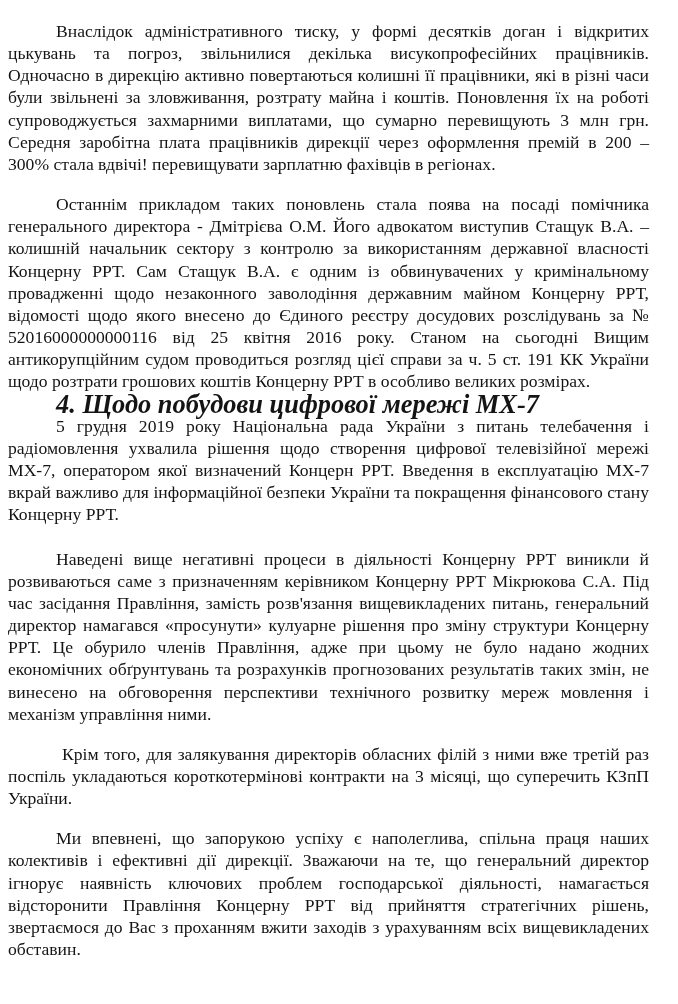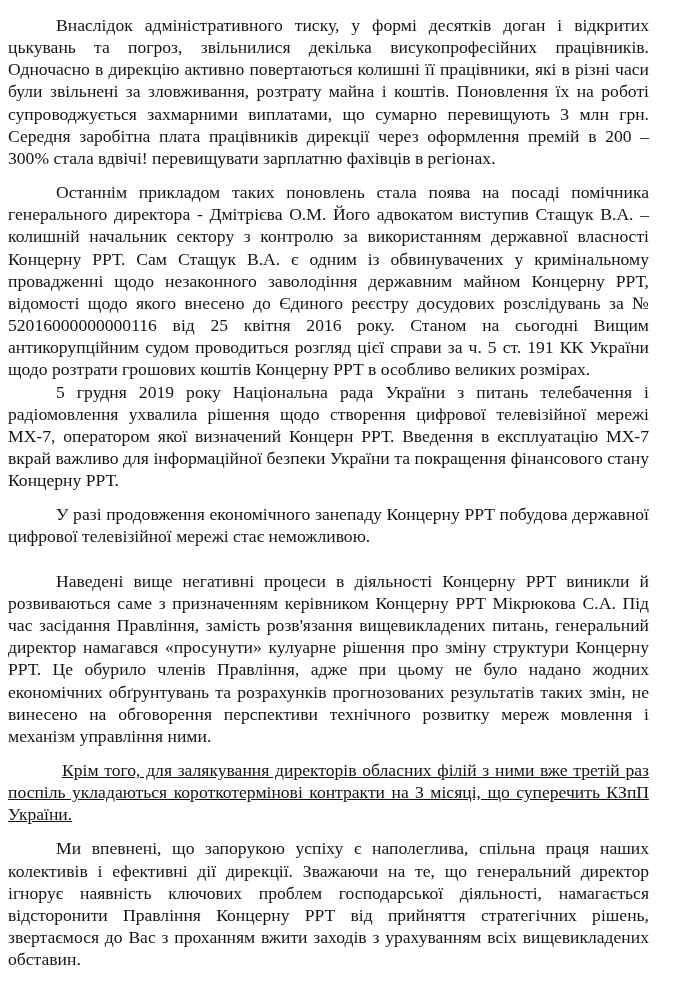--- a/index.html
+++ b/index.html
@@ -23,46 +23,45 @@
       line-height: 22.15px;
       color: #141414;
     }
     .p {
       margin: 0;
       text-align: justify;
       text-indent: 48px;
     }
     .p.extra-indent {
       text-indent: 54px;
-      text-decoration: underline;
     }
     .p.sp {
-      margin-top: 12px;
+      margin-top: 18px;
     }
     .heading {
       margin: 0;
       text-indent: 48px;
       font-weight: bold;
       font-style: italic;
     }
     .blank {
       height: 22.15px;
     }
   </style>
 </head>
 <body>
 
 <div class="page">
 
   <p class="p sp">Внаслідок адміністративного тиску, у формі десятків доган і відкритих цькувань та погроз, звільнилися декілька висукопрофесійних працівників. Одночасно в дирекцію активно повертаються колишні її працівники, які в різні часи були звільнені за зловживання, розтрату майна і коштів. Поновлення їх на роботі супроводжується захмарними виплатами, що сумарно перевищують 3 млн грн. Середня заробітна плата працівників дирекції через оформлення премій в 200 – 300% стала вдвічі! перевищувати зарплатню фахівців в регіонах.</p>
   <p class="p sp">Останнім прикладом таких поновлень стала поява на посаді помічника генерального директора - Дмітрієва О.М. Його адвокатом виступив Стащук В.А. – колишній начальник сектору з контролю за використанням державної власності Концерну РРТ. Сам Стащук В.А. є одним із обвинувачених у кримінальному провадженні щодо незаконного заволодіння державним майном Концерну РРТ, відомості щодо якого внесено до Єдиного реєстру досудових розслідувань за № 52016000000000116 від 25 квітня 2016 року. Станом на сьогодні Вищим антикорупційним судом проводиться розгляд цієї справи за ч. 5 ст. 191 КК України щодо розтрати грошових коштів Концерну РРТ в особливо великих розмірах.</p>
 
+  <h2 class="heading">4. Щодо побудови цифрової мережі МХ-7</h2>
 
   <p class="p">5 грудня 2019 року Національна рада України з питань телебачення і радіомовлення ухвалила рішення щодо створення цифрової телевізійної мережі МХ-7, оператором якої визначений Концерн РРТ. Введення в експлуатацію МХ-7 вкрай важливо для інформаційної безпеки України та  покращення фінансового стану Концерну РРТ.</p>
-  <p class="p sp">У  разі продовження економічного занепаду Концерну РРТ побудова державної цифрової телевізійної мережі стає неможливою.</p>
 
   <div class="blank"></div>
 
   <p class="p">Наведені вище негативні процеси в діяльності Концерну РРТ виникли й розвиваються саме з призначенням керівником Концерну РРТ Мікрюкова С.А. Під час засідання Правління, замість розв'язання вищевикладених питань, генеральний директор намагався «просунути» кулуарне рішення про зміну структури Концерну РРТ. Це обурило членів Правління, адже при цьому не було надано жодних економічних обґрунтувань та розрахунків прогнозованих результатів таких змін, не винесено на обговорення перспективи технічного розвитку мереж мовлення і механізм управління ними.</p>
   <p class="p extra-indent sp">Крім того, для залякування директорів обласних філій з ними вже третій раз поспіль укладаються короткотермінові контракти на 3 місяці, що суперечить КЗпП України.</p>
   <p class="p sp">Ми впевнені, що запорукою успіху є наполеглива, спільна праця наших колективів і ефективні дії дирекції. Зважаючи на те, що генеральний директор ігнорує наявність ключових проблем господарської діяльності, намагається відсторонити Правління Концерну РРТ від прийняття стратегічних рішень, звертаємося до Вас з проханням вжити заходів з урахуванням всіх вищевикладених обставин.</p>
 
 </div>
 
 </body></html>

